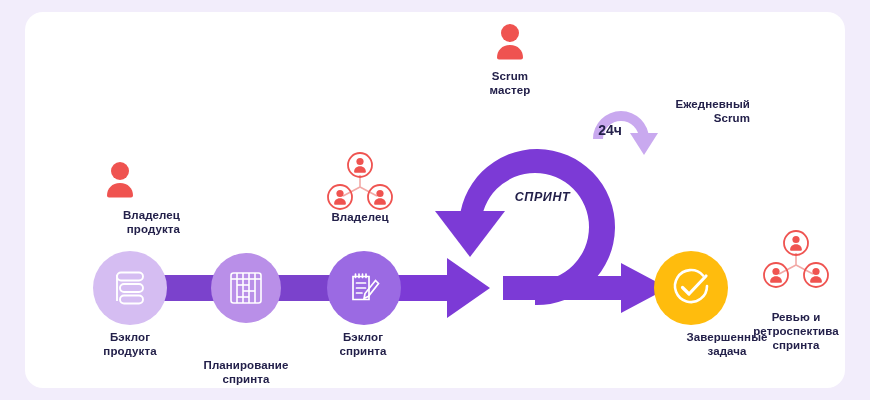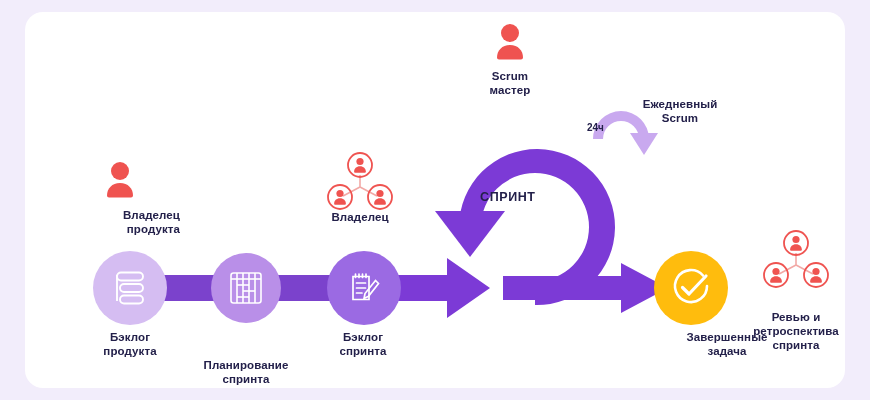--- a/index.html
+++ b/index.html
@@ -30,53 +30,55 @@
   .label {
     position: absolute;
     text-align: center;
     color: #23204a;
     font-weight: bold;
     font-size: 11.5px;
     line-height: 14px;
     letter-spacing: 0.1px;
     white-space: pre-line;
   }
-  .label.left-align { text-align: center; }
+  .label.left-align { text-align: right; }
 
   
   .pcircle {
     position: absolute;
     border-radius: 50%;
     display: flex;
     align-items: center;
     justify-content: center;
   }
 
   
   .connector {
     position: absolute;
     background: #7b42cc;
   }
 
   
   .sprint-text {
     position: absolute;
-    text-align: left;
+    text-align: center;
     color: #23204a;
     font-weight: bold;
     line-height: 17px;
+    font-style: italic;
   }
   .sprint-title { font-size: 12.5px; letter-spacing: 0.6px; }
   .sprint-sub { font-size: 11.5px; }
 
   .hour-text {
     position: absolute;
-    font-size: 10px;
+    font-size: 14px;
     font-weight: bold;
     color: #23204a;
+    text-align: center;
   }
   svg { display: block; overflow: visible; }
 </style>
 </head>
 <body>
 
 <div id="canvas">
 
   <div class="node" style="left:75px; top:148px;">
     <svg width="40" height="42" viewBox="0 0 40 42">

